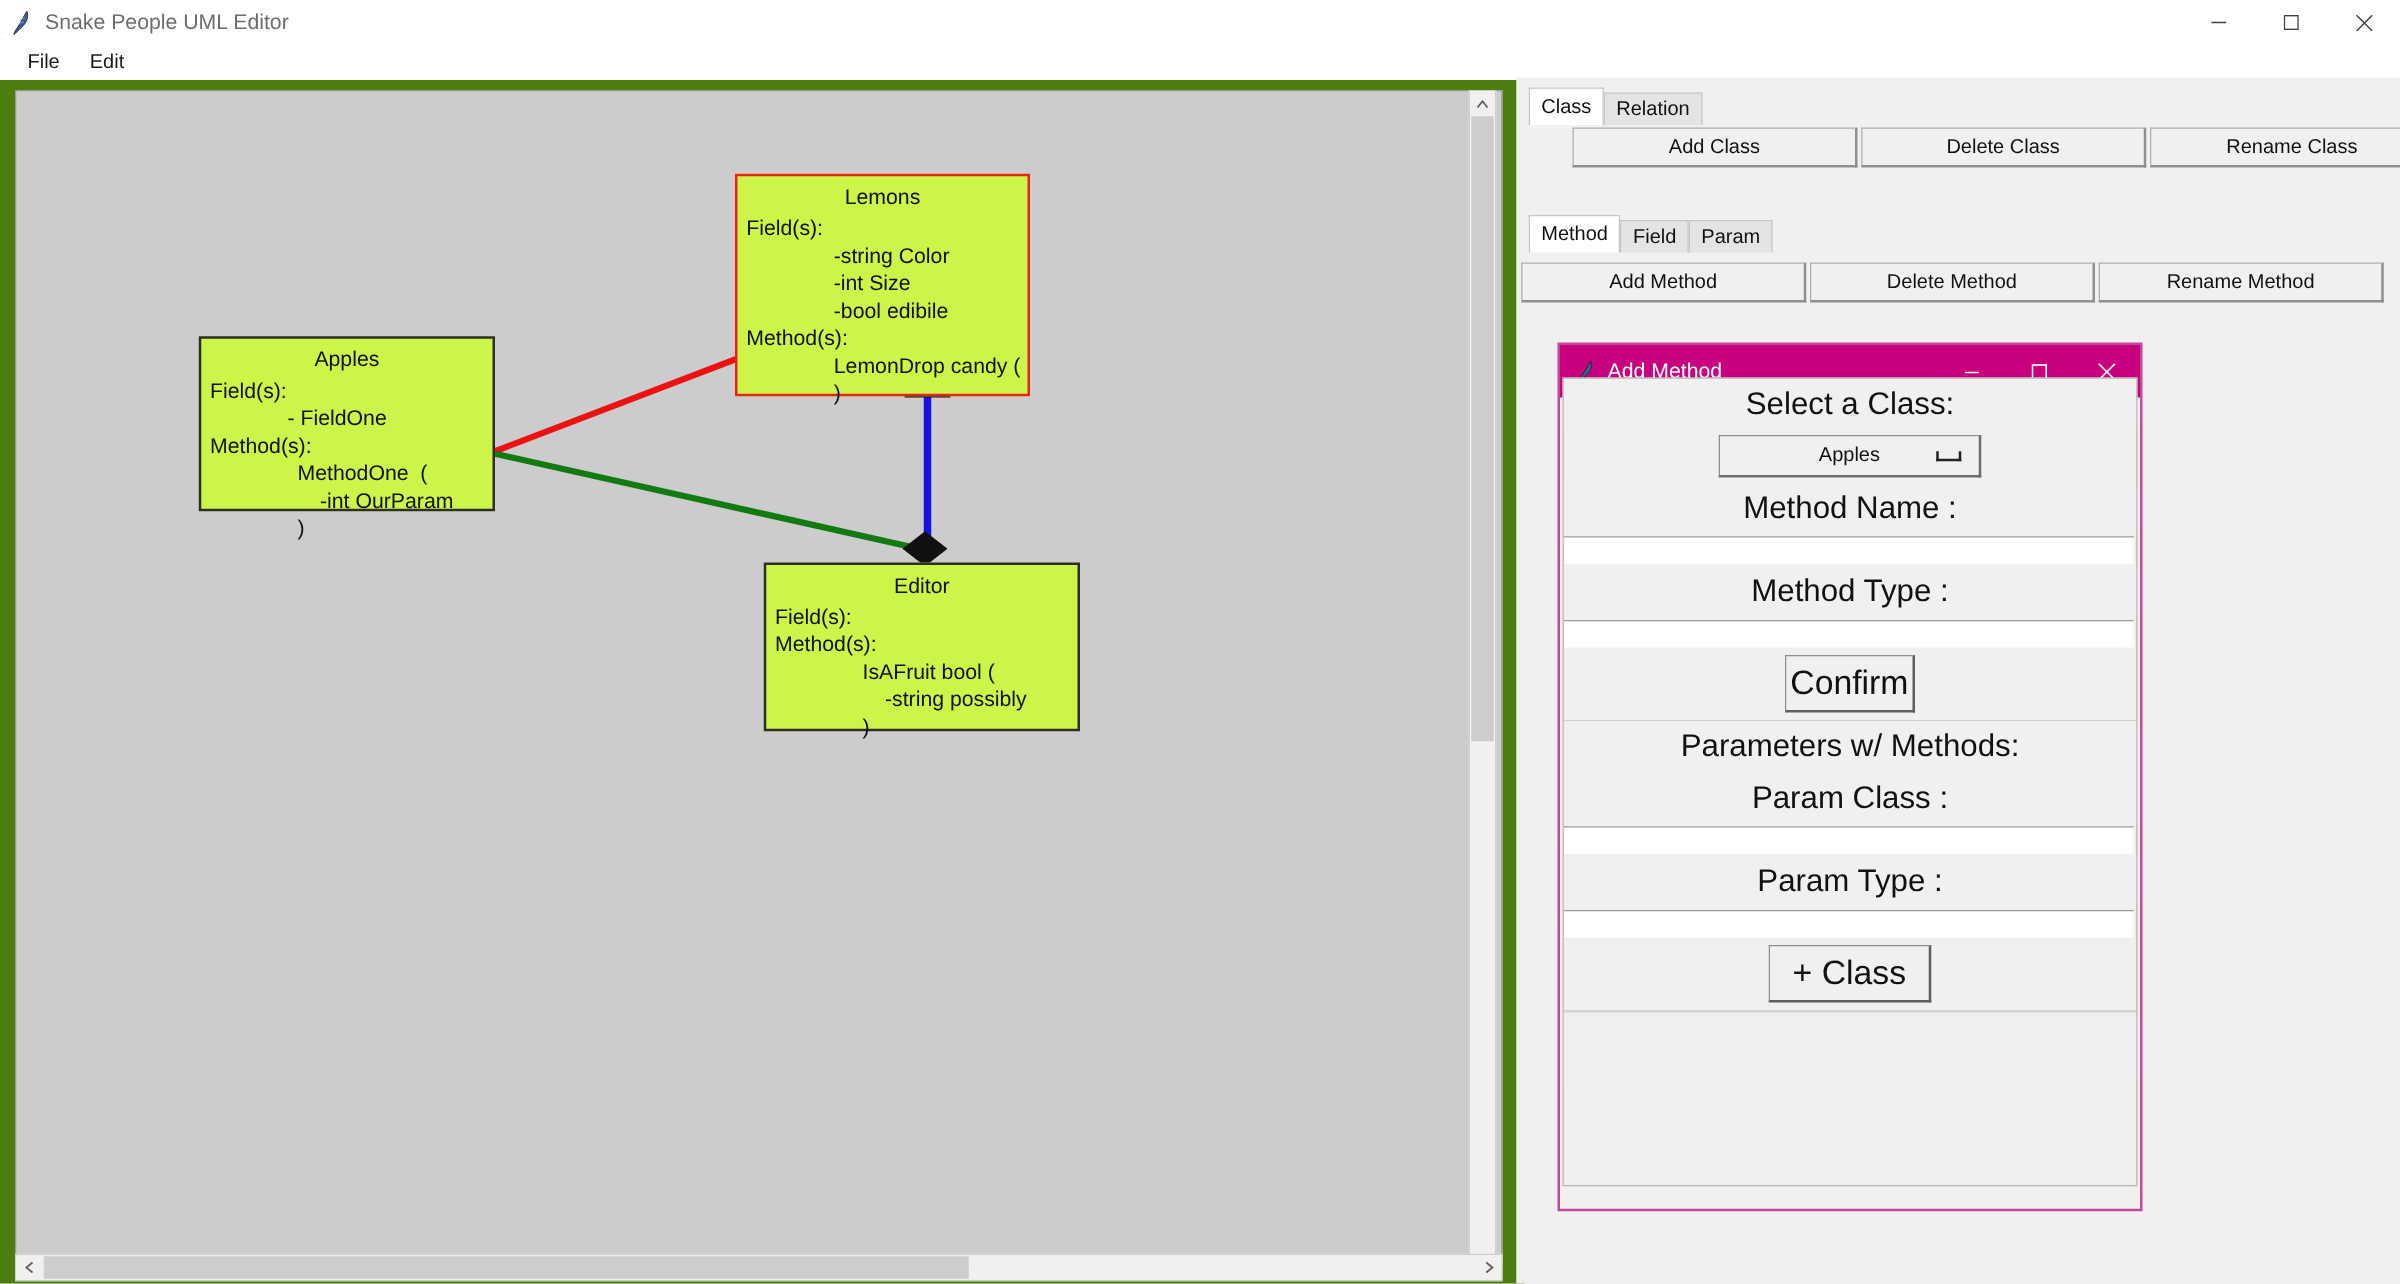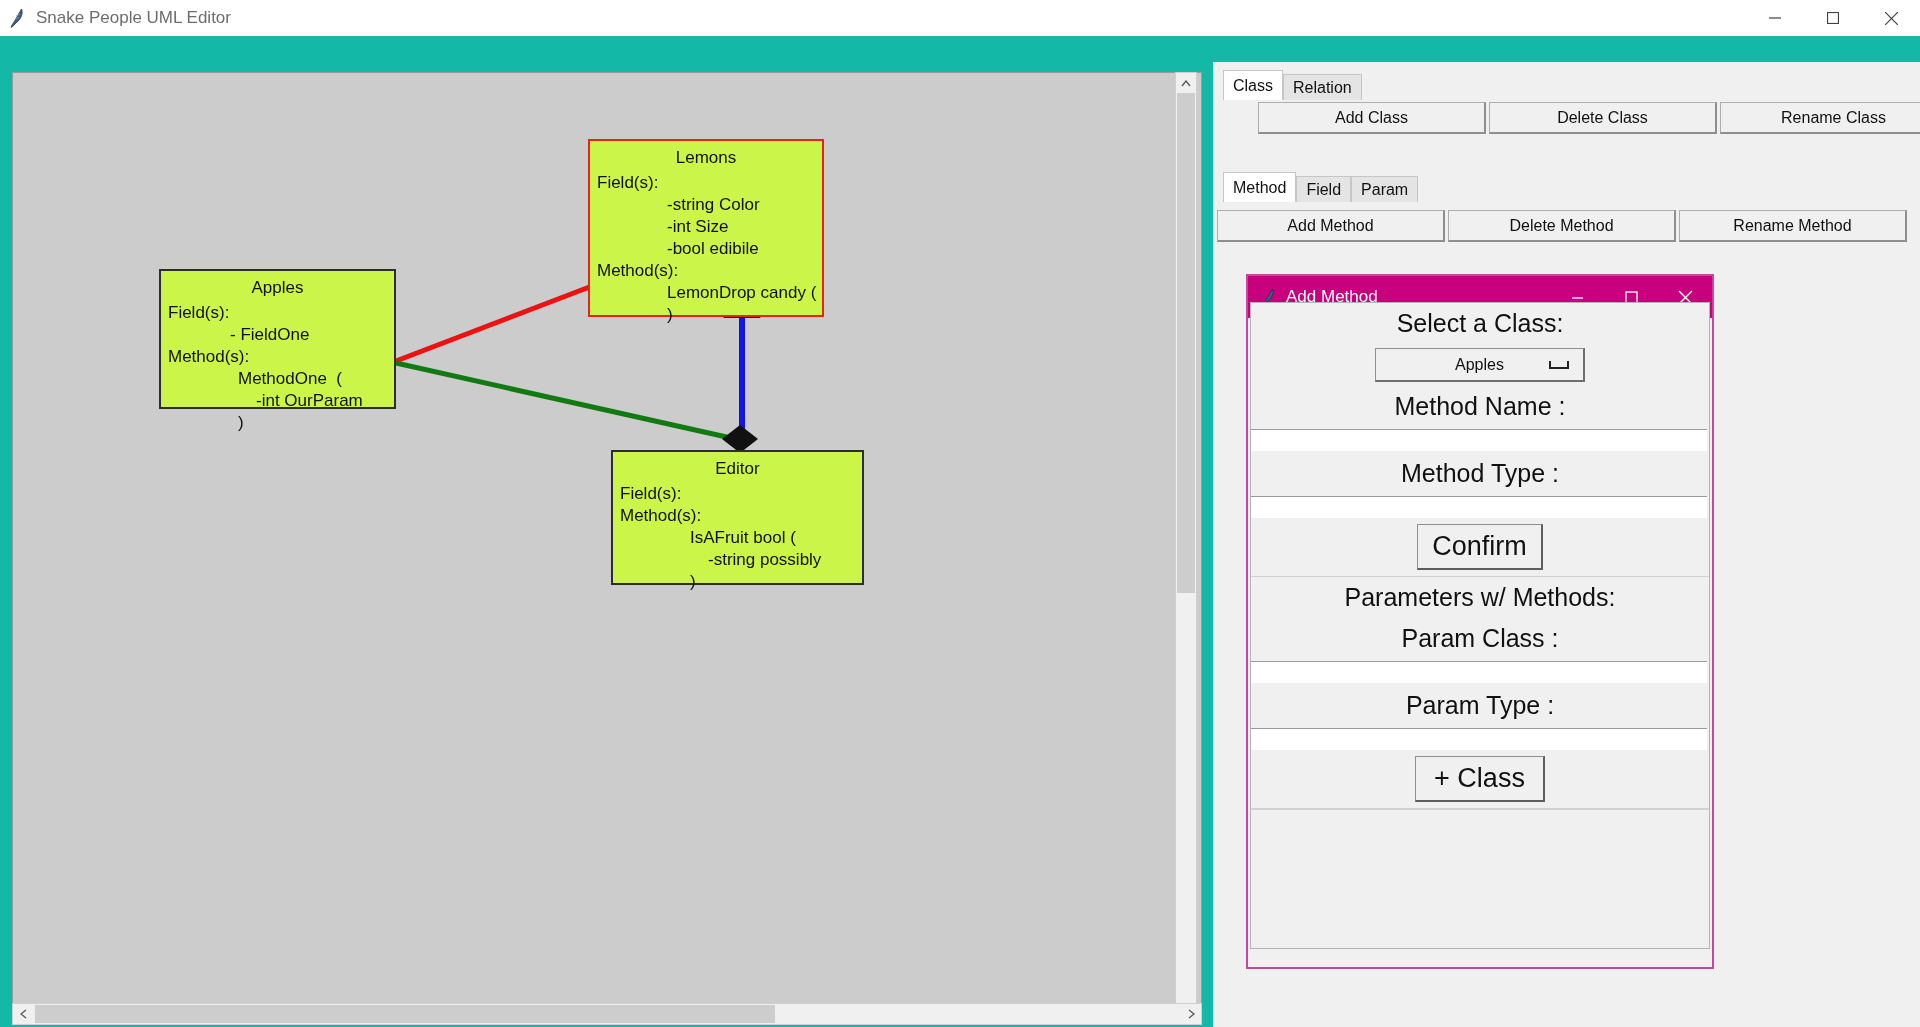--- a/index.html
+++ b/index.html
@@ -9,21 +9,21 @@
     height: 1027px;
     overflow: hidden;
     background: #ffffff;
     font-family: "Liberation Sans", sans-serif;
   }
 
   #app {
     position: relative;
     width: 1920px;
     height: 1027px;
-    background: #14b8a6;
+    background: #4d7c0f;
   }
 
   
   .titlebar {
     position: absolute;
     left: 0; top: 0;
     width: 1920px; height: 36px;
     background: #ffffff;
     display: flex;
     align-items: center;
@@ -360,20 +360,24 @@
       </div>
       <div class="win-btn">
         <svg width="13" height="13" viewBox="0 0 13 13">
             <line x1="0" y1="0" x2="13" y2="13" stroke="#404040" stroke-width="1.2"></line>
             <line x1="13" y1="0" x2="0" y2="13" stroke="#404040" stroke-width="1.2"></line>
           </svg>
       </div>
     </div>
   </div>
 
+  <div class="menubar">
+    <div class="menu-item">File</div>
+    <div class="menu-item">Edit</div>
+  </div>
 
   <div class="canvas-wrap">
     <div class="canvas-inner">
 
       <svg width="1190" height="945" style="position:absolute;left:0;top:0;">
 
         <line x1="383" y1="288" x2="600" y2="205" stroke="#ee1111" stroke-width="5"></line>
         <polygon points="598,186 632,204 598,222" fill="#ffffff" stroke="#ee1111" stroke-width="2.5"></polygon>
         <polygon points="602,190 624,203 602,200" fill="#111111"></polygon>
         <polygon points="602,207 624,205 602,218" fill="#111111"></polygon>
@@ -518,21 +522,21 @@
         <div class="dlg-combo-text">Apples</div>
         <div class="dlg-combo-arrow"></div>
       </div>
 
       <div class="dlg-label">Method Name :</div>
       <input class="dlg-input" type="text" value="" style="">
 
       <div class="dlg-label">Method Type :</div>
       <input class="dlg-input" type="text" value="" style="">
 
-      <div class="dlg-bigbtn" style="width:126px;height:46px;">Confirm</div>
+      <div class="dlg-bigbtn" style="width:104px;height:46px;">Confirm</div>
 
       <div class="dlg-sep"></div>
 
       <div class="dlg-label">Parameters w/ Methods:</div>
       <div class="dlg-label">Param Class :</div>
       <input class="dlg-input" type="text" value="" style="">
 
       <div class="dlg-label">Param Type :</div>
       <input class="dlg-input" type="text" value="" style="">
 

